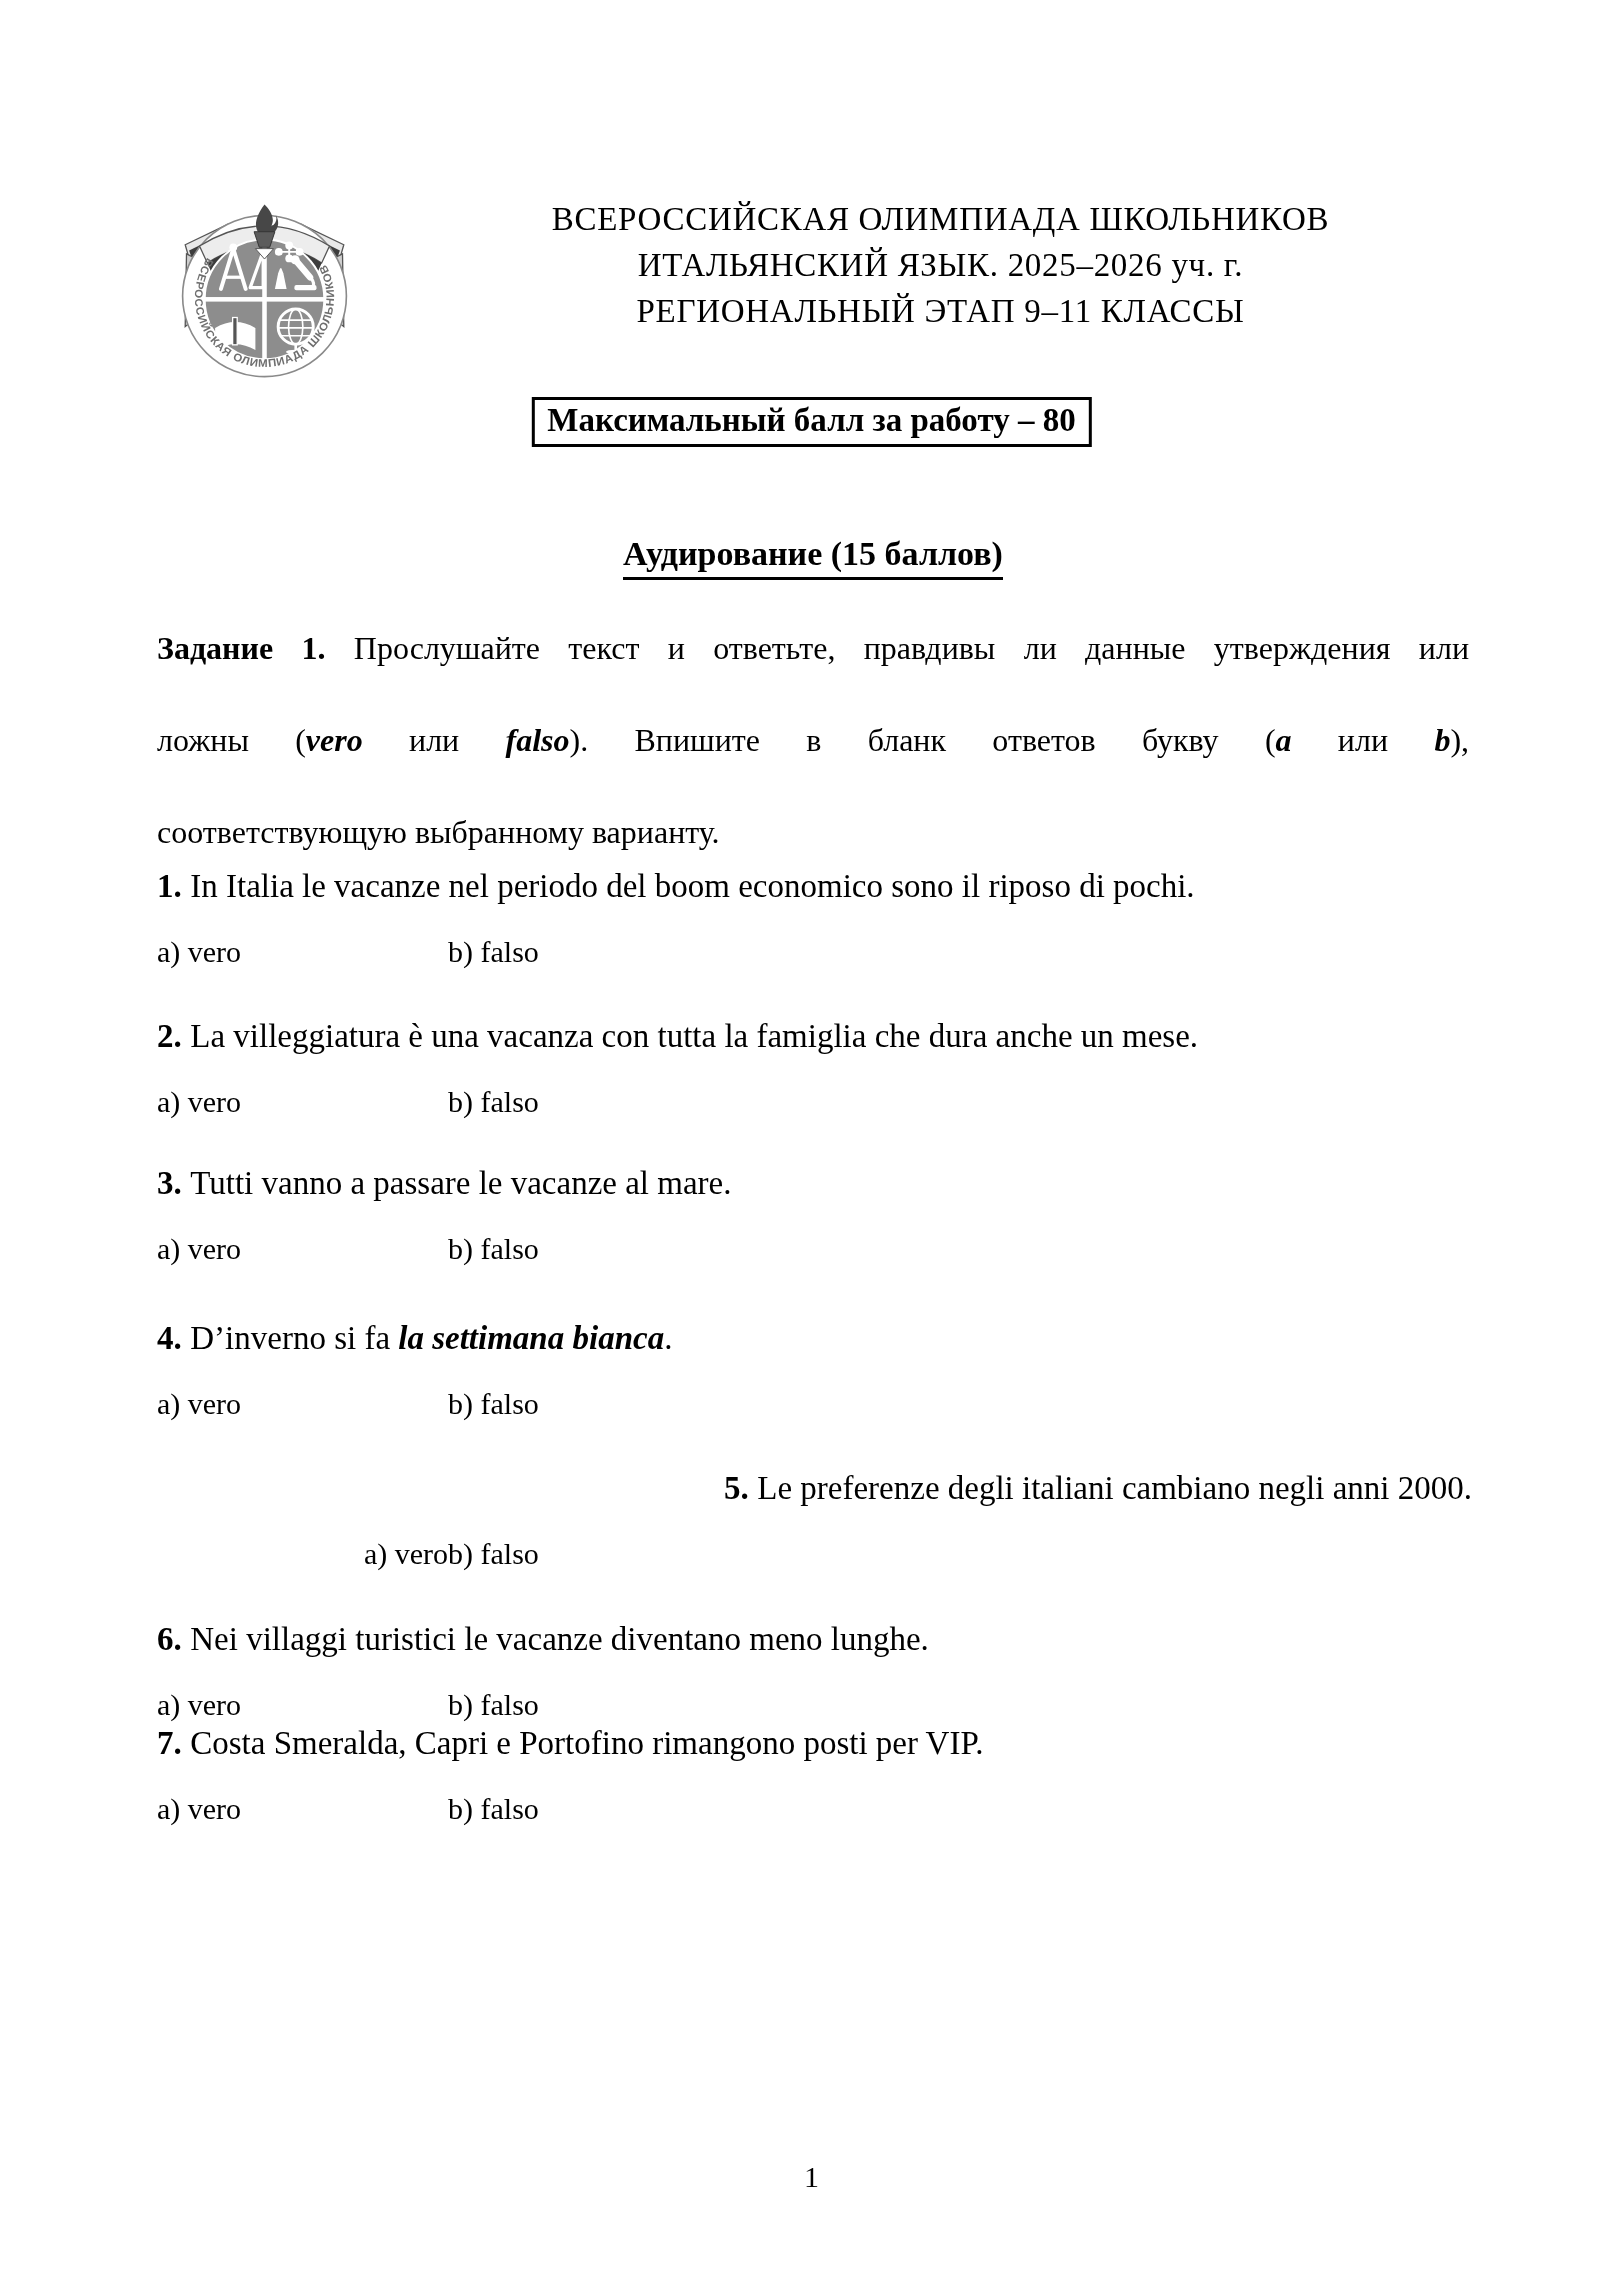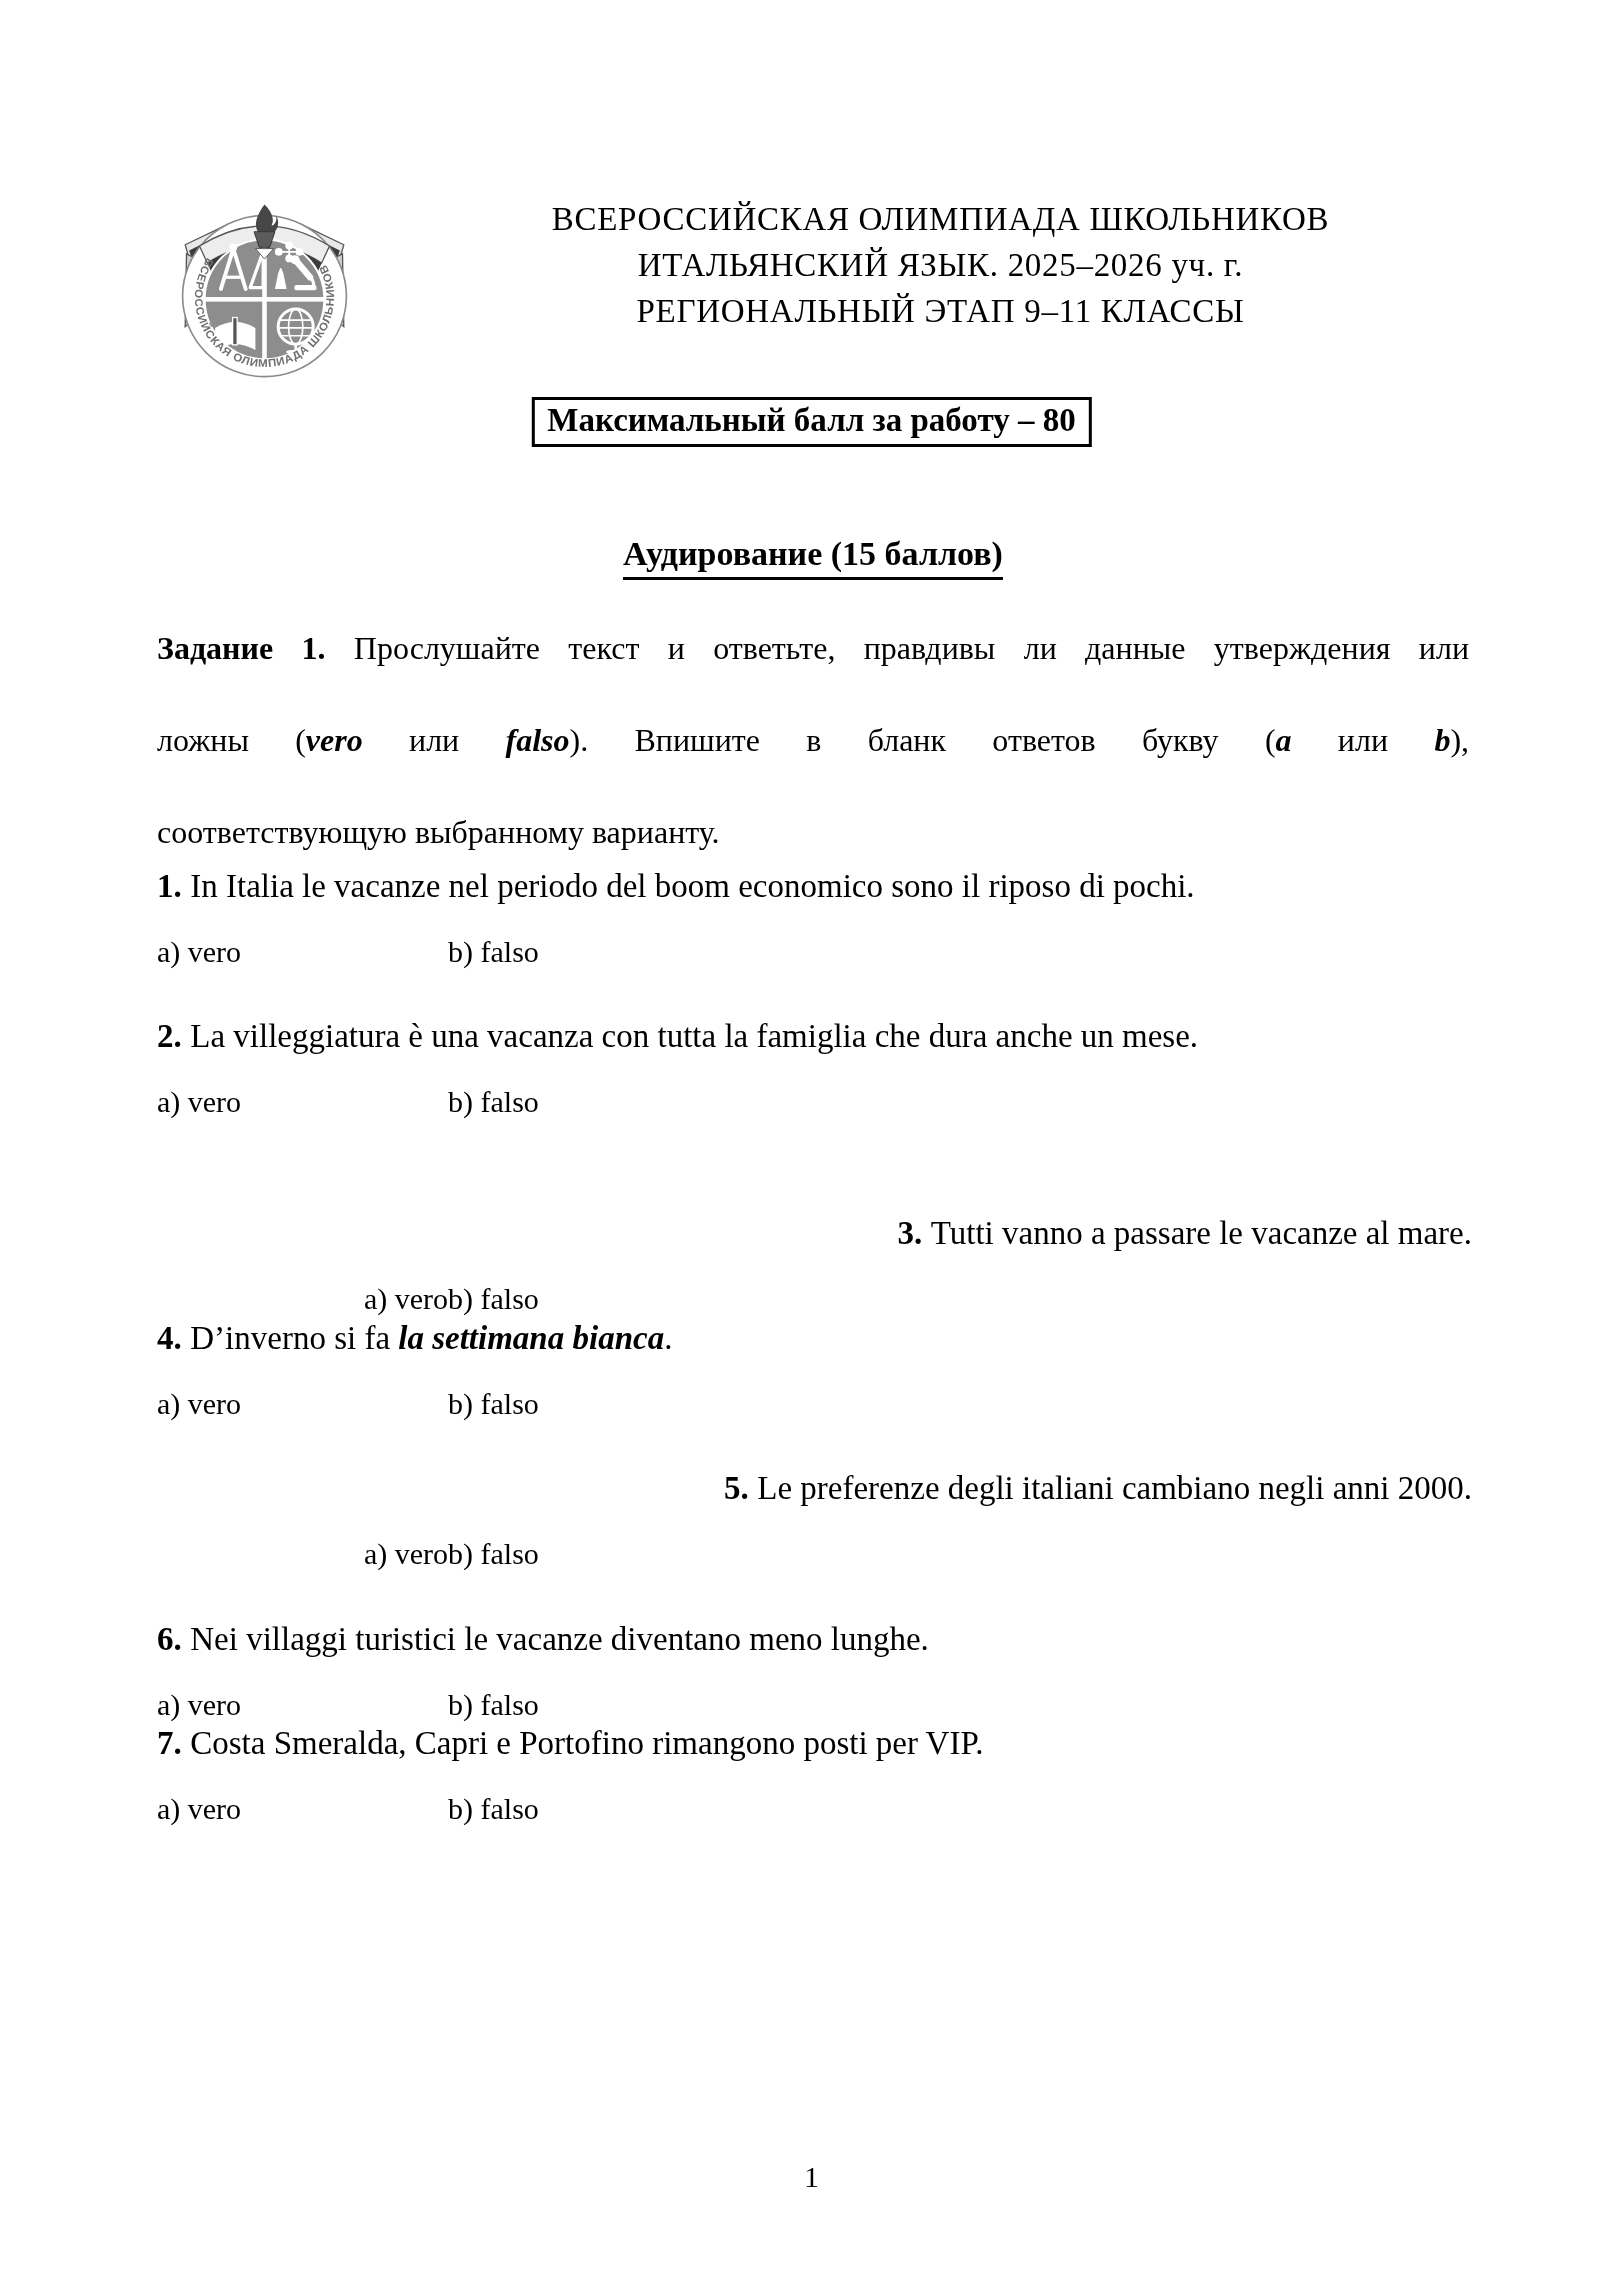--- a/index.html
+++ b/index.html
@@ -158,21 +158,21 @@
     </div>
   </div>
 
   <div class="question" style="top: 1017px;">
     <div class="q-text"><b class="q-num">2.</b><span class="q-runs"><span>La villeggiatura è una vacanza con tutta la famiglia che dura anche un mese.</span></span></div>
     <div class="q-opts">
       <span class="opt opt-a">a) vero</span><span class="opt opt-b">b) falso</span>
     </div>
   </div>
 
-  <div class="question" style="top: 1214px; text-align: right;">
+  <div class="question" style="top: 1164px;">
     <div class="q-text"><b class="q-num">3.</b><span class="q-runs"><span>Tutti vanno a passare le vacanze al mare.</span></span></div>
     <div class="q-opts">
       <span class="opt opt-a">a) vero</span><span class="opt opt-b">b) falso</span>
     </div>
   </div>
 
   <div class="question" style="top: 1319px;">
     <div class="q-text"><b class="q-num">4.</b><span class="q-runs"><span>D’inverno si fa </span><i>la settimana bianca</i><span>.</span></span></div>
     <div class="q-opts">
       <span class="opt opt-a">a) vero</span><span class="opt opt-b">b) falso</span>

